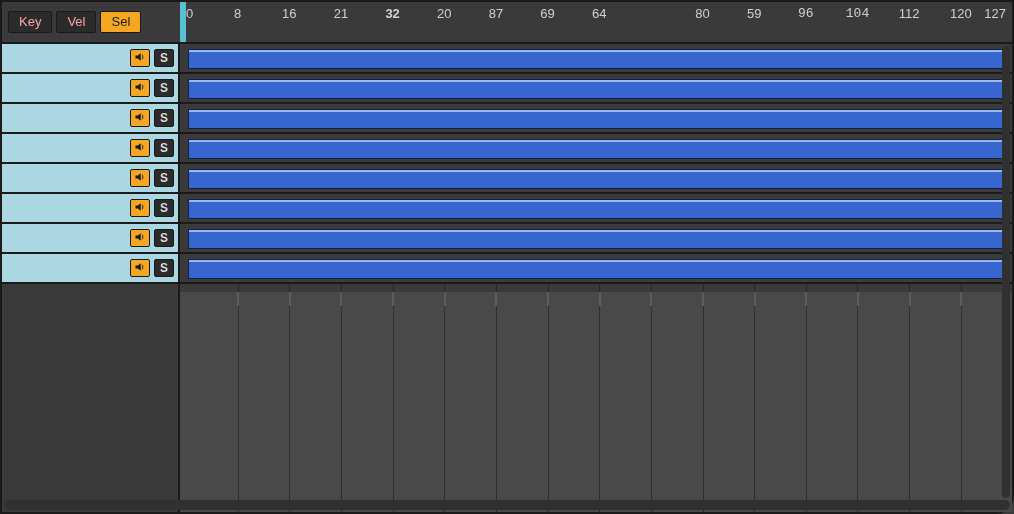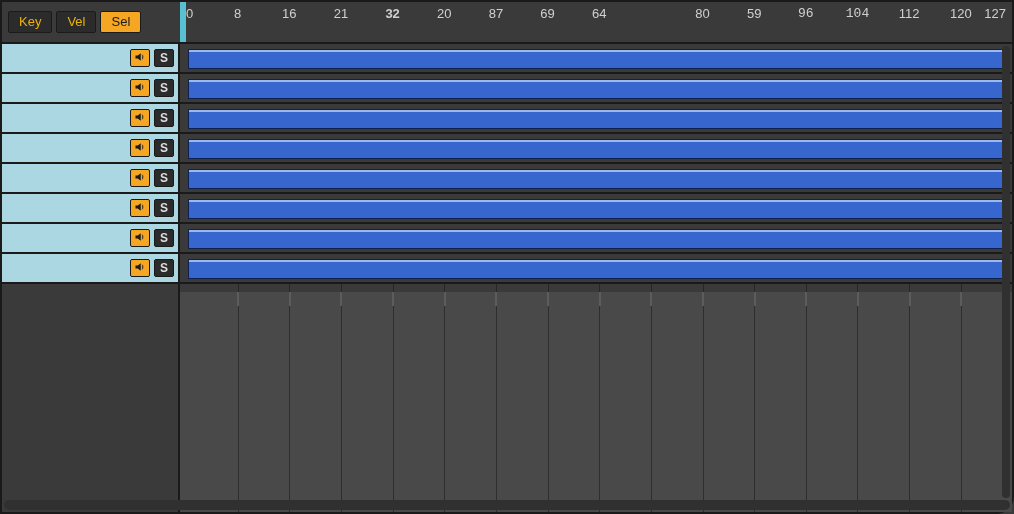--- a/index.html
+++ b/index.html
@@ -34,21 +34,21 @@
     padding: 4px 6px;
     width: 178px;
     background: #3a3a3a;
   }
   .tab {
     height: 22px;
     line-height: 20px;
     padding: 0 10px;
     border: 1px solid #1a1a1a;
     background: #2b2b2b;
-    color: #eab308;
+    color: #fca5a5;
     font-size: 13px;
     cursor: pointer;
     border-radius: 2px;
   }
   .tab.active {
     background: #f5a623;
     color: #1c1c1c;
     font-weight: 500;
   }
   .ruler-wrap {

